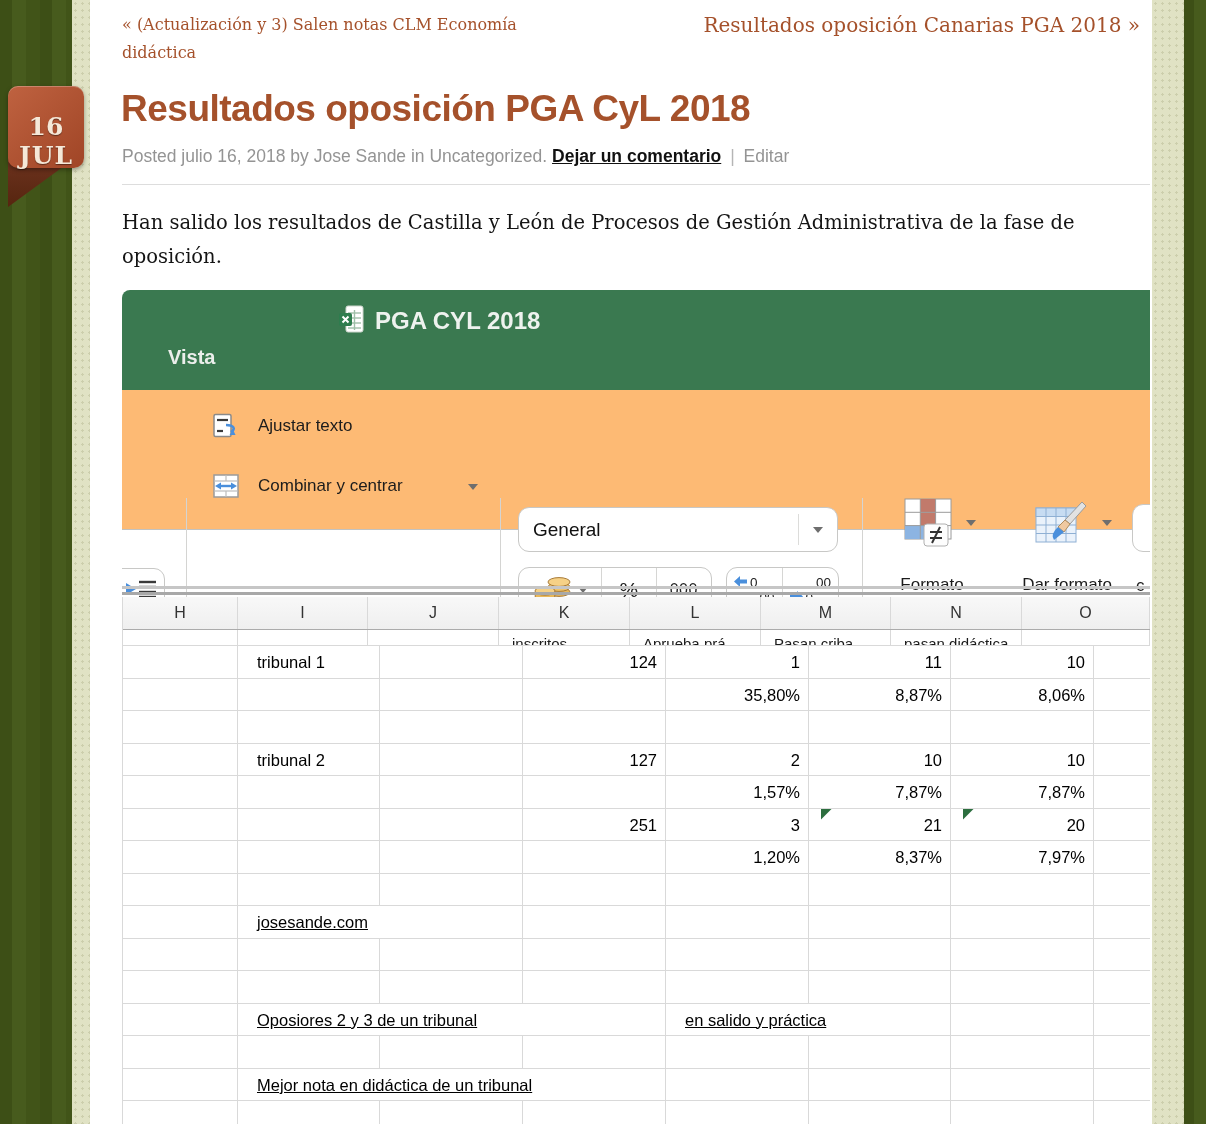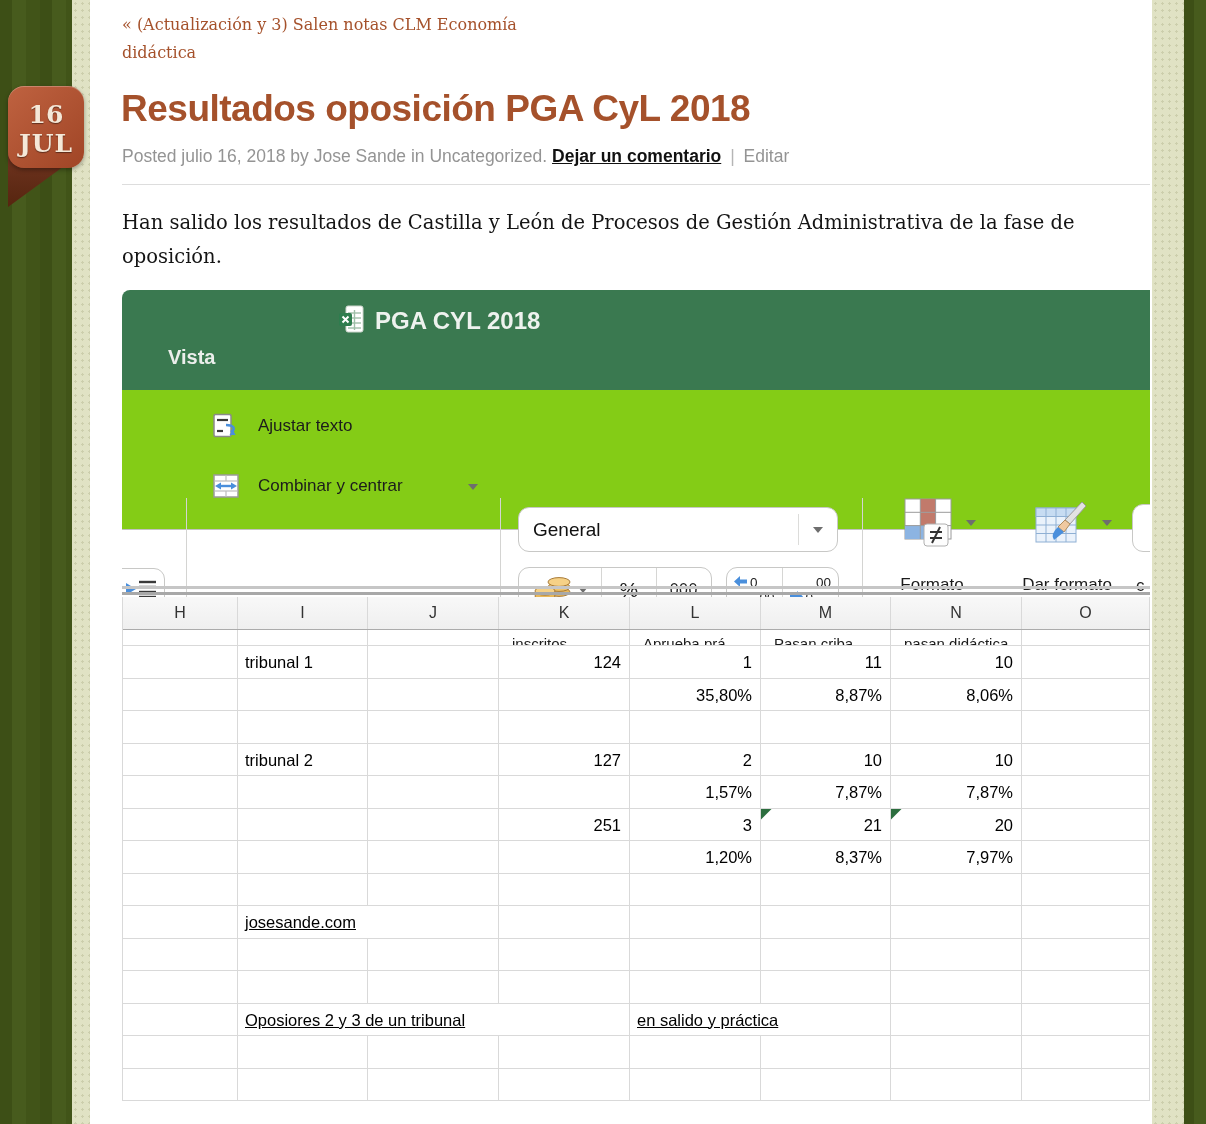--- a/index.html
+++ b/index.html
@@ -13,24 +13,24 @@
   .strip-left{position:absolute;left:72px;top:0;width:18px;height:1124px;background-color:#e0e2c4;
     background-image:radial-gradient(#ccceac 1px,transparent 1.4px);background-size:7px 7px;}
   .strip-right{position:absolute;left:1152px;top:0;width:32px;height:1124px;background-color:#e0e2c4;
     background-image:radial-gradient(#ccceac 1px,transparent 1.4px);background-size:7px 7px;}
   .side-right{position:absolute;left:1184px;top:0;width:22px;height:1124px;
     background:repeating-linear-gradient(90deg,#3d4f16 0 10px,#475b1d 10px 22px);}
 
   
   .ribbon-fold{position:absolute;left:8px;top:150px;width:64px;height:57px;
     background:linear-gradient(#713521,#56250f);clip-path:polygon(0 0,100% 0,100% 18%,0 100%);}
-  .date-badge{position:absolute;left:8px;top:86px;width:76px;height:82px;border-radius:16px;
+  .date-badge{position:absolute;left:8px;top:86px;width:76px;height:82px;border-radius:10px;
     background:linear-gradient(135deg,#bf6240,#a04526);box-shadow:0 2px 4px rgba(0,0,0,.35),inset 0 1px 0 rgba(255,255,255,.25);
     color:#f5e8d8;text-align:center;font-family:"DejaVu Serif",serif;font-weight:bold;
-    text-shadow:0 1px 1px rgba(0,0,0,.45);padding-top:15px;box-sizing:border-box;}
+    text-shadow:0 1px 1px rgba(0,0,0,.45);padding-top:27px;box-sizing:border-box;}
   .date-badge .d{font-size:25px;line-height:28px;}
   .date-badge .m{font-size:25px;line-height:30px;letter-spacing:1px;}
 
   
   .nav-prev{position:absolute;left:122px;top:11px;width:440px;font-size:16px;line-height:28px;color:#a5512b;cursor:pointer;}
   .nav-next{position:absolute;right:66px;top:11px;width:560px;text-align:right;font-size:20px;line-height:28px;color:#a5512b;cursor:pointer;}
 
   
   .post-title{position:absolute;left:121px;top:88px;font-size:37px;font-weight:bold;color:#a5512b;letter-spacing:-.5px;}
   .post-meta{position:absolute;left:122px;top:146px;font-size:17.5px;color:#949494;}
@@ -40,21 +40,21 @@
   .meta-rule{position:absolute;left:122px;top:184px;width:1028px;height:0;border-top:1px solid #ddd;}
   .post-body{position:absolute;left:122px;top:206px;width:1012px;font-size:19.5px;line-height:34px;color:#141414;}
 
   
   .excel{position:absolute;left:122px;top:290px;width:1028px;height:834px;background:#fff;overflow:hidden;}
   .xl-titlebar{position:absolute;left:0;top:0;width:1148px;height:100px;background:#3a7950;border-radius:8px 8px 0 0;}
   .xl-titlegrp{position:absolute;left:216px;top:14px;display:flex;align-items:center;gap:10px;}
   .xl-title{color:#eef2ee;font-size:24px;font-weight:600;}
   .xl-tab{position:absolute;left:46px;top:56px;color:#ebeeeb;font-size:20px;font-weight:bold;}
 
-  .xl-toolbar{position:absolute;left:0;top:100px;width:1028px;height:140px;background:#84cc16;border-bottom:1px solid #c2c2c0;box-sizing:border-box;}
+  .xl-toolbar{position:absolute;left:0;top:100px;width:1028px;height:140px;background:#fdba74;border-bottom:1px solid #c2c2c0;box-sizing:border-box;}
   .vdiv{position:absolute;width:1px;background:#d4d4d2;top:108px;height:124px;}
   .btn{background:#fff;border:1px solid #c8c8c6;border-radius:11px;box-sizing:border-box;}
   .indent-btn{position:absolute;left:-14px;top:178px;width:57px;height:46px;display:flex;align-items:center;justify-content:flex-end;padding-right:6px;}
   .tool-ico{position:absolute;width:28px;height:28px;}
   .tool-lbl{position:absolute;font-size:17px;color:#1c1c1c;line-height:28px;white-space:nowrap;}
   .caret{display:inline-block;width:0;height:0;border-left:5px solid transparent;border-right:5px solid transparent;border-top:6px solid #6e6e6e;}
   .caret.abs{position:absolute;}
 
   .general-box{position:absolute;left:396px;top:117px;width:320px;height:45px;}
   .general-box .val{position:absolute;left:14px;top:0;line-height:43px;font-size:19px;color:#111;}
@@ -81,21 +81,21 @@
   .split-b{position:absolute;left:0;top:302px;width:1028px;height:3px;background:#a8a8a8;}
 
   
   .sheet{position:absolute;left:0;top:307px;width:1028px;border-left:1px solid #d9d9d9;box-sizing:border-box;}
   .r{display:grid;grid-template-columns:115px 130px 131px 131px 131px 130px 131px 128px;border-bottom:1px solid #d9d9d9;box-sizing:border-box;}
   .c{border-right:1px solid #d9d9d9;box-sizing:border-box;overflow:hidden;white-space:nowrap;position:relative;}
   .hdr{height:33px;line-height:32px;background:linear-gradient(#f8f8f8,#efefef);border-bottom:1px solid #ababab;font-size:16px;color:#333;}
   .hdr .c{text-align:center;}
   .cliprow{height:16px;font-size:15px;color:#1a1a1a;}
   .cliprow .c{line-height:27px;padding-left:7px;margin-left:6px;}
-  .dr{height:32.5px;line-height:32px;font-size:16.5px;color:#000;}
+  .dr{height:32.5px;line-height:32px;font-size:16.5px;color:#000;gap:12px;}
   .t{text-align:left;padding-left:7px;}
   .n{text-align:right;padding-right:8px;}
   .ov{overflow:visible;z-index:2;background:transparent;text-decoration:underline;}
   .s2{grid-column:span 2;}
   .s3{grid-column:span 3;}
   .tri{position:absolute;left:0;top:0;width:11px;height:11px;background:#2c6e3f;clip-path:polygon(0 0,100% 0,0 100%);}
 </style>
 </head>
 <body>
 
@@ -106,20 +106,21 @@
   <div class="strip-right"></div>
   <div class="side-right"></div>
 
   <div class="ribbon-fold"></div>
   <div class="date-badge">
     <div class="d">16</div>
     <div class="m">JUL</div>
   </div>
 
   <div class="nav-prev serif">« (Actualización y 3) Salen notas CLM Economía didáctica</div>
+  <div class="nav-next serif">Resultados oposición Canarias PGA 2018 »</div>
 
   <h1 class="post-title" style="margin:0;">Resultados oposición PGA CyL 2018</h1>
   <div class="post-meta">
     <span>Posted julio 16, 2018 by Jose Sande in Uncategorized.</span>
     <span> </span>
     <span class="cl">Dejar un comentario</span>
     <span class="sep">|</span>
     <span class="el">Editar</span>
   </div>
   <div class="meta-rule"></div>
@@ -452,20 +453,28 @@
         <div class="c"></div>
           <div class="c"></div>
           <div class="c"></div>
           <div class="c"></div>
           <div class="c"></div>
           <div class="c"></div>
           <div class="c"></div>
           <div class="c"></div>
       </div>
 
+      <div class="r dr">
+        <div class="c"></div>
+        <div class="c t ov s3">Mejor nota en didáctica de un tribunal</div>
+        <div class="c"></div>
+        <div class="c"></div>
+        <div class="c"></div>
+        <div class="c"></div>
+      </div>
 
       <div class="r dr">
         <div class="c"></div>
           <div class="c"></div>
           <div class="c"></div>
           <div class="c"></div>
           <div class="c"></div>
           <div class="c"></div>
           <div class="c"></div>
           <div class="c"></div>

